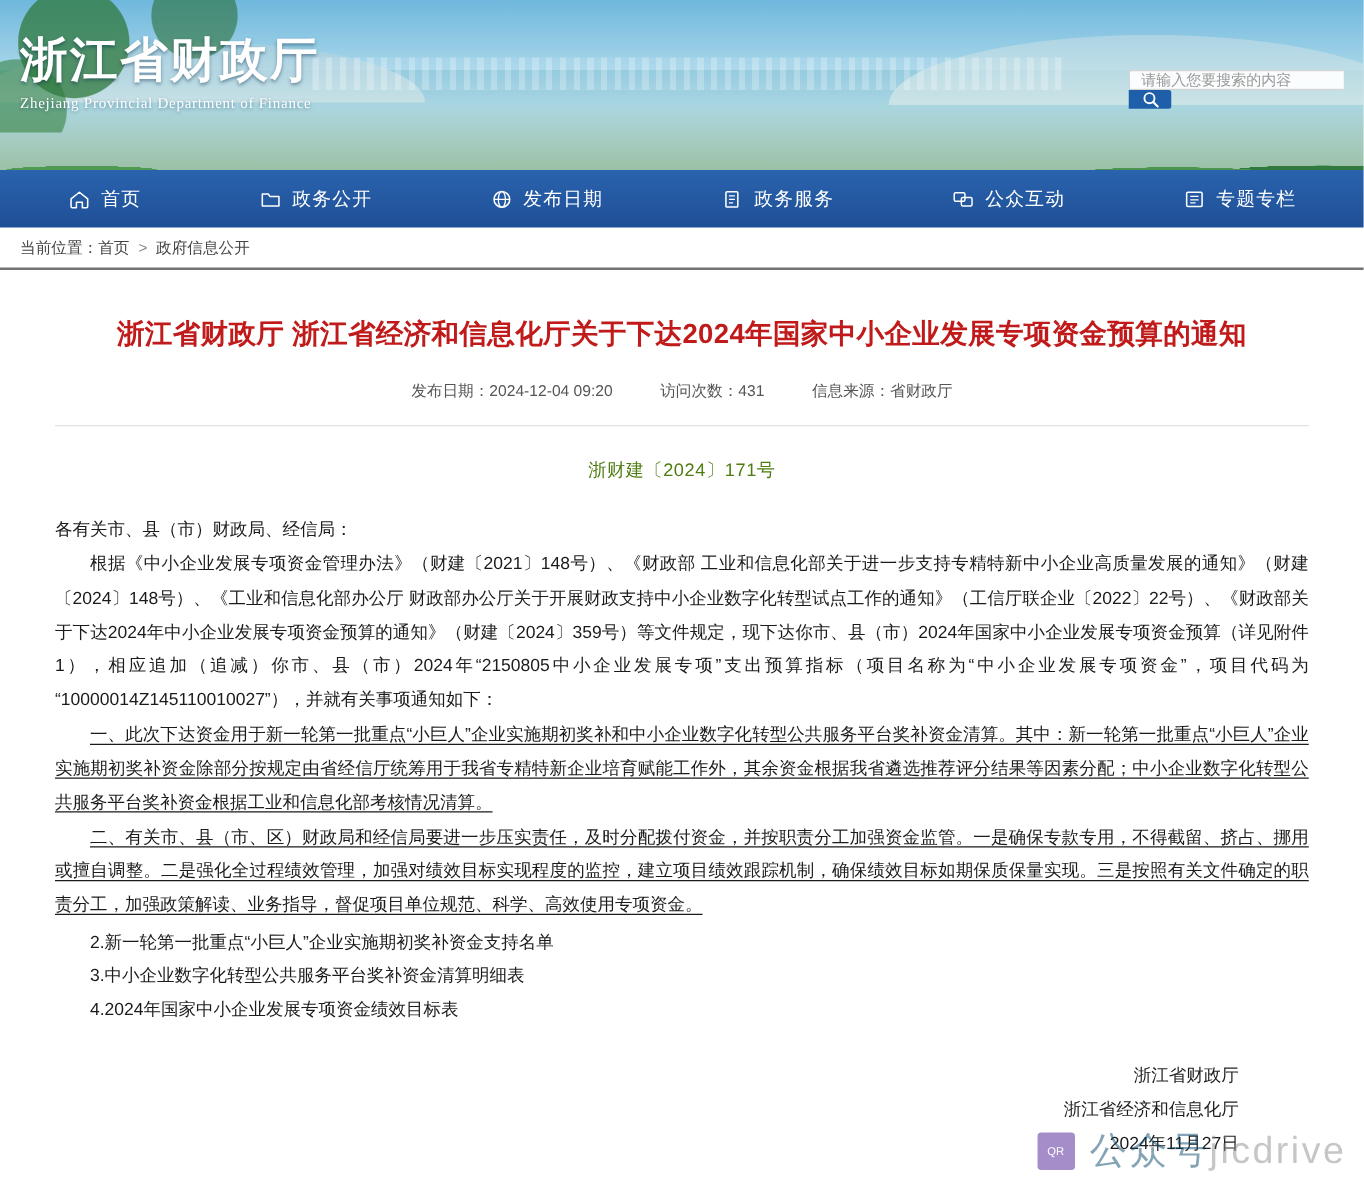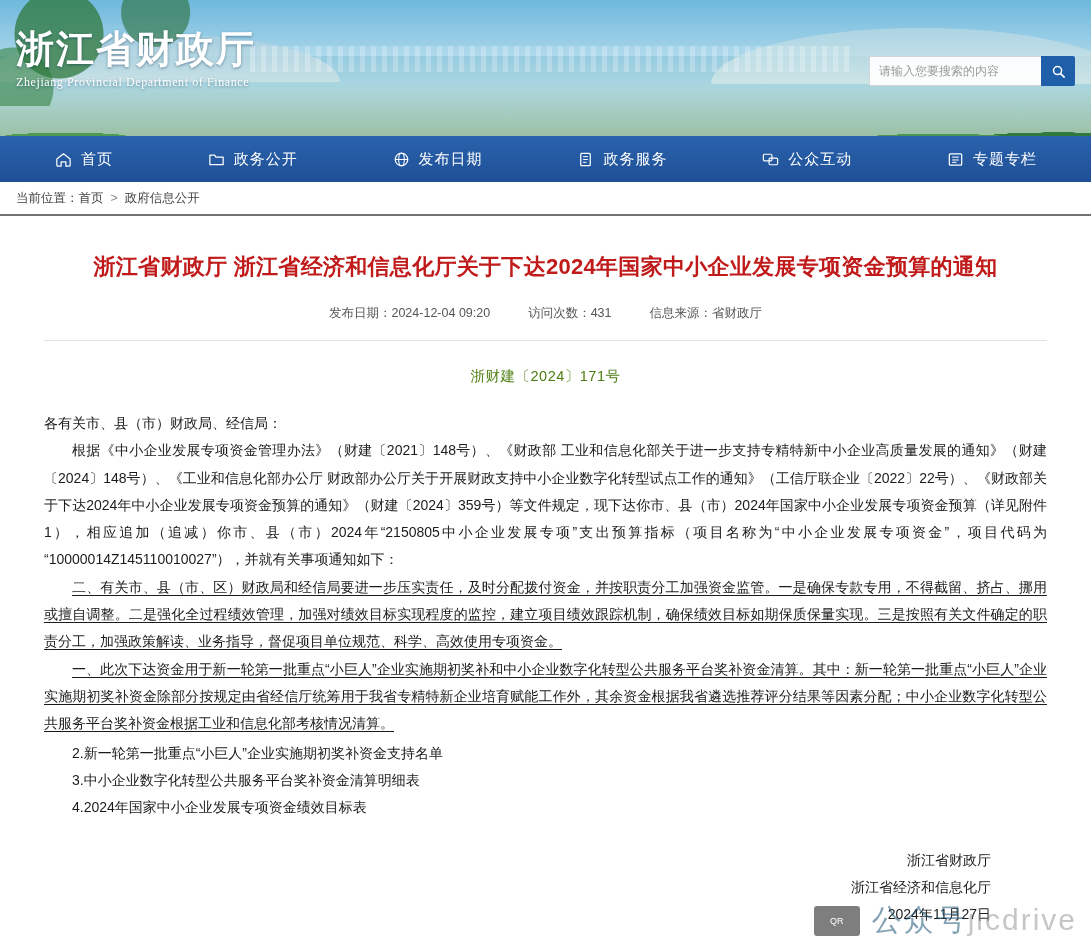--- a/index.html
+++ b/index.html
@@ -65,21 +65,21 @@
   .logo {
     position: absolute; left: 16px; top: 30px; color:#fff;
     text-shadow: 0 1px 3px rgba(0,40,70,.45);
     font-family: "Liberation Serif", "DejaVu Serif", serif;
   }
   .logo .cn { font-size: 38px; font-weight: 700; letter-spacing: 2px; line-height: 1; }
   .logo .en { font-size: 12px; margin-top: 7px; letter-spacing: .6px; font-family:"Liberation Serif",serif; }
 
   .searchbox {
     position: absolute; right: 16px; top: 56px;
-    display: flex; align-items: stretch; height: 30px;
+    display: flex; align-items: stretch; height: 30px; flex-direction: column;
   }
   .searchbox input {
     width: 172px; height: 30px; border: 1px solid #d4d4d4; border-right: none;
     background: rgba(255,255,255,.92); padding: 0 9px; font-size: 12px; color:#333;
     outline: none; border-radius: 2px 0 0 2px;
   }
   .searchbox input::placeholder { color:#9a9a9a; }
   .searchbox .btn {
     width: 34px; height:30px; background:#1f5faa; border-radius:0 2px 2px 0;
     display:flex; align-items:center; justify-content:center; cursor:pointer;
@@ -131,21 +131,21 @@
   .attach .lv2 { padding-left: 2em; }
 
   .sign { margin-top: 26px; text-align: right; font-size: 14px; color:#1b1b1b; line-height: 1.9; padding-right: 56px; }
 
   
   .wm {
     position:absolute; right: 14px; bottom: 8px;
     display:flex; align-items:center; gap:12px; opacity:.5;
   }
   .wm .qr {
-    width: 46px; height: 30px; background:#000000; color:#fff; font-size:9px;
+    width: 30px; height: 30px; background:#4c1d95; color:#fff; font-size:9px;
     display:flex; align-items:center; justify-content:center; border-radius:3px;
   }
   .wm .wmtxt { font-size: 30px; color:#8e8e8e; letter-spacing: 2px; }
   .wm .wmtxt .b { color:#0c4a6e; }
 </style>
 </head>
 <body>
 
 <div class="banner">
   <div class="sky"></div>
@@ -245,22 +245,22 @@
 </div>
 
 <div class="hr"></div>
 
 <div class="wrap">
   <div class="docnum">浙财建〔2024〕171号</div>
 
   <div class="body">
     <p>各有关市、县（市）财政局、经信局：</p>
     <p class="ind">根据《中小企业发展专项资金管理办法》（财建〔2021〕148号）、《财政部 工业和信息化部关于进一步支持专精特新中小企业高质量发展的通知》（财建〔2024〕148号）、《工业和信息化部办公厅 财政部办公厅关于开展财政支持中小企业数字化转型试点工作的通知》（工信厅联企业〔2022〕22号）、《财政部关于下达2024年中小企业发展专项资金预算的通知》（财建〔2024〕359号）等文件规定，现下达你市、县（市）2024年国家中小企业发展专项资金预算（详见附件1），相应追加（追减）你市、县（市）2024年“2150805中小企业发展专项”支出预算指标（项目名称为“中小企业发展专项资金”，项目代码为“10000014Z145110010027”），并就有关事项通知如下：</p>
+    <p class="ind u">一、此次下达资金用于新一轮第一批重点“小巨人”企业实施期初奖补和中小企业数字化转型公共服务平台奖补资金清算。其中：新一轮第一批重点“小巨人”企业实施期初奖补资金除部分按规定由省经信厅统筹用于我省专精特新企业培育赋能工作外，其余资金根据我省遴选推荐评分结果等因素分配；中小企业数字化转型公共服务平台奖补资金根据工业和信息化部考核情况清算。</p>
     <p class="ind u">二、有关市、县（市、区）财政局和经信局要进一步压实责任，及时分配拨付资金，并按职责分工加强资金监管。一是确保专款专用，不得截留、挤占、挪用或擅自调整。二是强化全过程绩效管理，加强对绩效目标实现程度的监控，建立项目绩效跟踪机制，确保绩效目标如期保质保量实现。三是按照有关文件确定的职责分工，加强政策解读、业务指导，督促项目单位规范、科学、高效使用专项资金。</p>
-    <p class="ind u">一、此次下达资金用于新一轮第一批重点“小巨人”企业实施期初奖补和中小企业数字化转型公共服务平台奖补资金清算。其中：新一轮第一批重点“小巨人”企业实施期初奖补资金除部分按规定由省经信厅统筹用于我省专精特新企业培育赋能工作外，其余资金根据我省遴选推荐评分结果等因素分配；中小企业数字化转型公共服务平台奖补资金根据工业和信息化部考核情况清算。</p>
 
     <div class="attach">
       <p class="lv2"><span>2.新一轮第一批重点“小巨人”企业实施期初奖补资金支持名单</span></p>
       <p class="lv2"><span>3.中小企业数字化转型公共服务平台奖补资金清算明细表</span></p>
       <p class="lv2"><span>4.2024年国家中小企业发展专项资金绩效目标表</span></p>
     </div>
   </div>
 
   <div class="sign">
     <div>浙江省财政厅</div>

